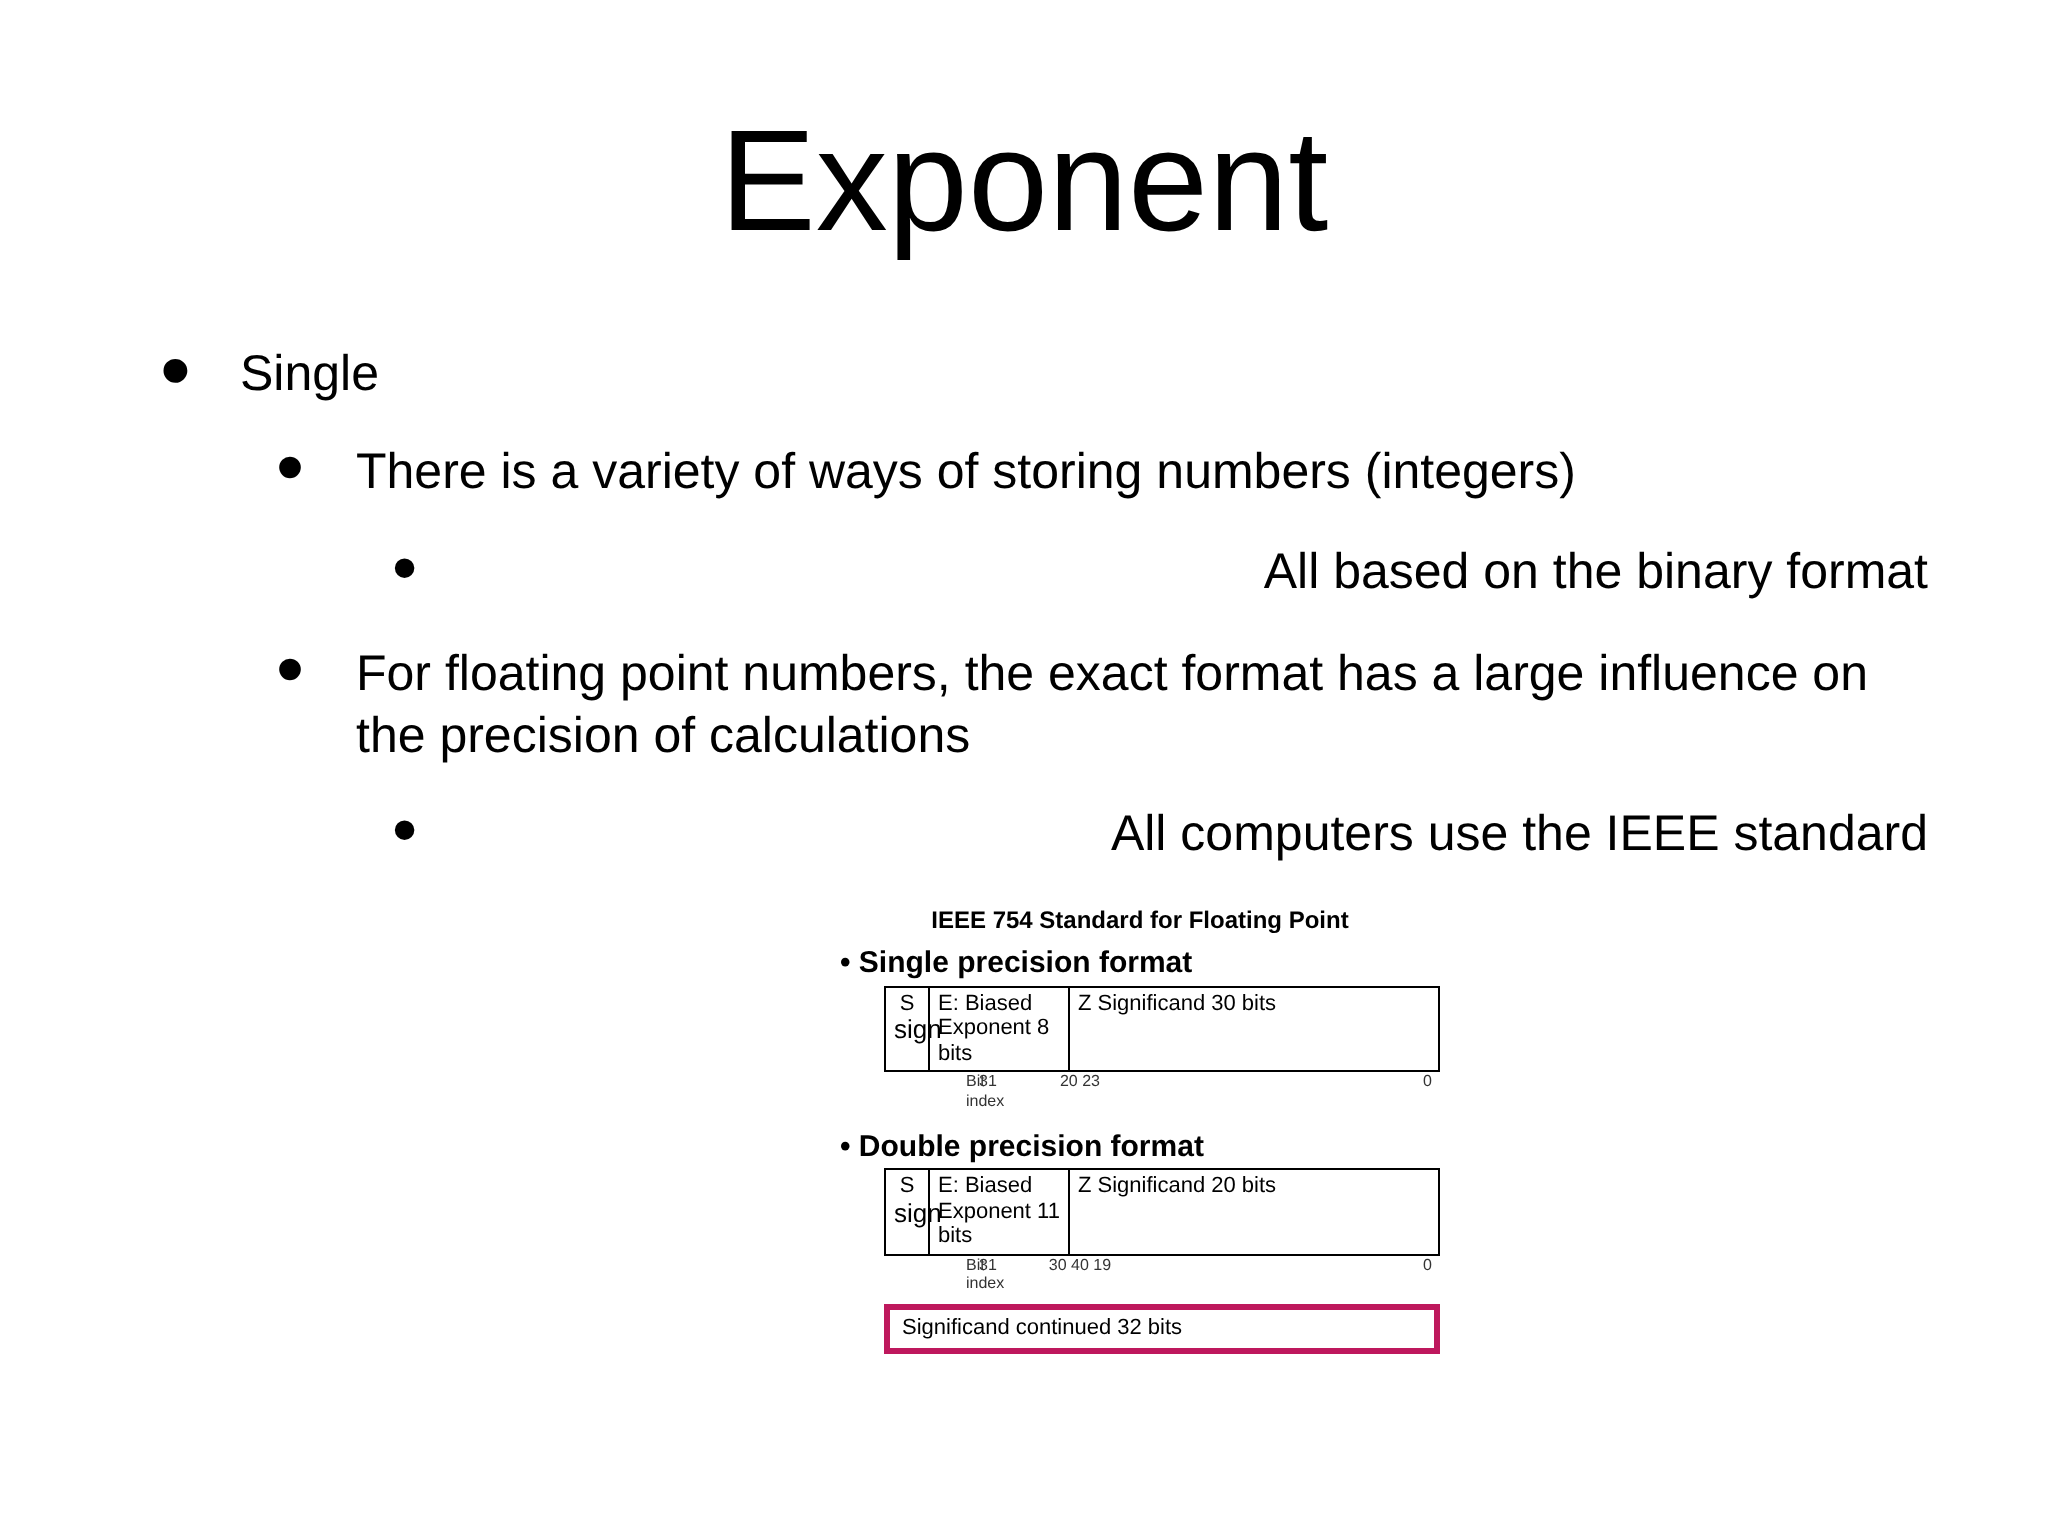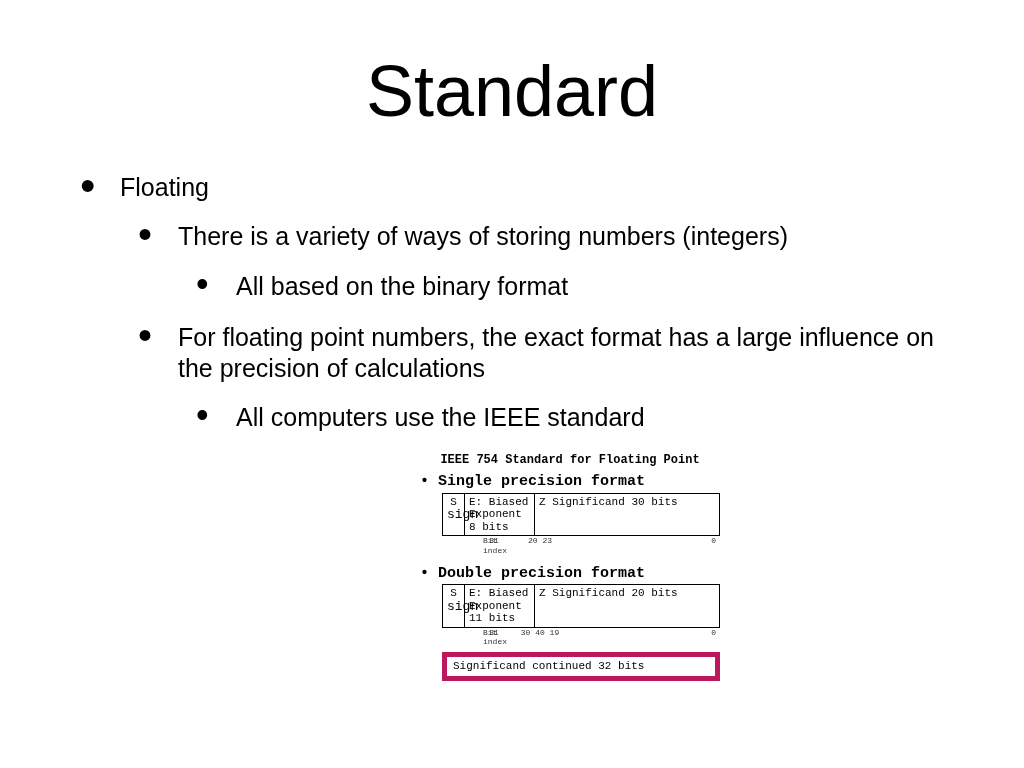--- a/index.html
+++ b/index.html
@@ -5,50 +5,50 @@
   * { margin: 0; padding: 0; box-sizing: border-box; }
   html, body { width: 1024px; height: 768px; background: #fff; font-family: Arial, Helvetica, sans-serif; color: #000; }
   .slide { width: 1024px; height: 768px; position: relative; }
   .title { font-size: 72px; font-weight: 400; text-align: center; padding-top: 50px; letter-spacing: 0px; }
   .content { padding: 40px 60px 0 80px; font-size: 25px; line-height: 1.25; }
   ul { list-style: none; }
   li { position: relative; padding-left: 40px; margin-bottom: 20px; }
   li::before { content: "•"; position: absolute; left: 0; top: -14px; font-size: 44px; }
   li li { margin-top: 18px; padding-left: 40px; }
   li li::before { top: -12px; font-size: 40px; }
-  li li li { margin-top: 18px; padding-left: 40px; }
+  li li li { margin-top: 18px; padding-left: 40px; text-align: right; }
   li li li::before { top: -10px; font-size: 36px; }
   .sub { margin-left: 18px; }
-  .diagram { width: 300px; margin: 12px 0 0 420px; font-family: Liberation Mono, monospace; font-size: 11px; color: #000; line-height: 1.15; }
+  .diagram { width: 300px; margin: 12px 0 0 420px; font-family: Liberation Sans, sans-serif; font-size: 11px; color: #000; line-height: 1.15; }
   .diagram .dtitle { text-align: center; font-weight: 700; font-size: 12px; margin-bottom: 6px; }
   .fmt { margin-bottom: 10px; }
   .fmt-label { font-weight: 700; font-size: 15px; margin-bottom: 2px; }
   .fmt-label::before { content: "•  "; }
   .tbl { display: flex; margin-left: 22px; border: 1px solid #000; }
   .cell { border-right: 1px solid #000; padding: 2px 4px; }
   .cell:last-child { border-right: none; }
   .c-s { width: 22px; text-align: center; }
   .c-s .sm { display: block; font-size: 13px; }
   .c-e { width: 70px; }
   .c-z { flex: 1; }
   .idxrow { display: flex; margin-left: 22px; font-size: 8px; color: #333; }
   .idx-lab { width: 34px; padding-left: 41px; }
   .idx-a { width: 22px; text-align: center; }
   .idx-b { width: 70px; text-align: center; }
   .idx-c { flex: 1; text-align: right; padding-right: 4px; }
-  .cont { margin-left: 22px; border: 5px solid #be185d; padding: 3px 6px; margin-top: 6px; }
+  .cont { margin-left: 22px; border: 3px solid #be185d; padding: 3px 6px; margin-top: 6px; }
 </style>
 </head>
 <body>
 <div class="slide">
-  <h1 class="title">Standard</h1>
+  <h1 class="title">Exponent</h1>
   <div class="content">
     <ul>
       <li>
-        <span>Floating</span>
+        <span>Single</span>
         <ul class="sub">
           <li>
             <span>There is a variety of ways of storing numbers (integers)</span>
             <ul class="sub">
               <li>
                 <span>All based on the binary format</span>
               </li>
             </ul>
           </li>
           <li>

